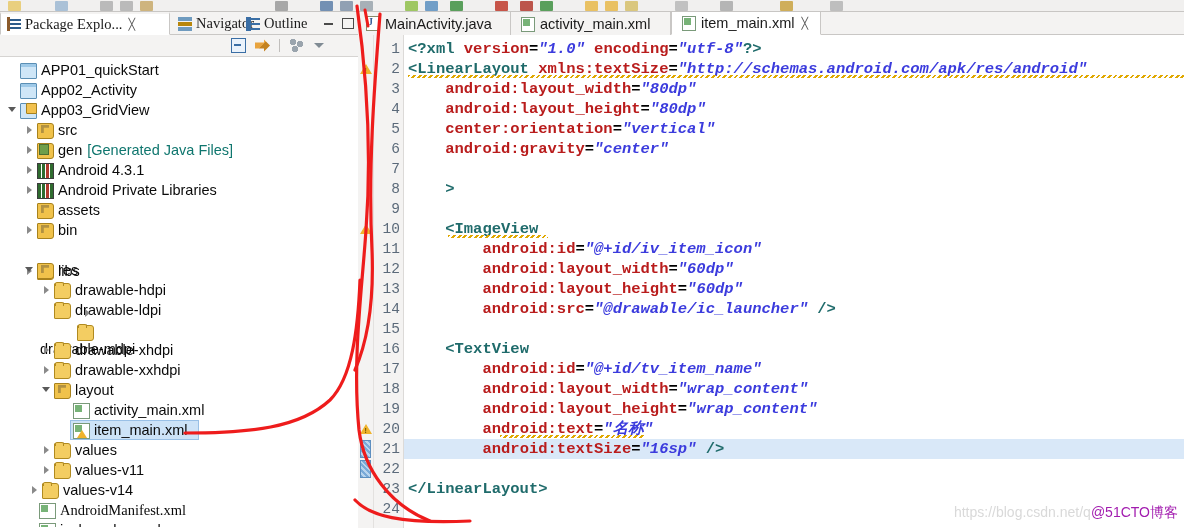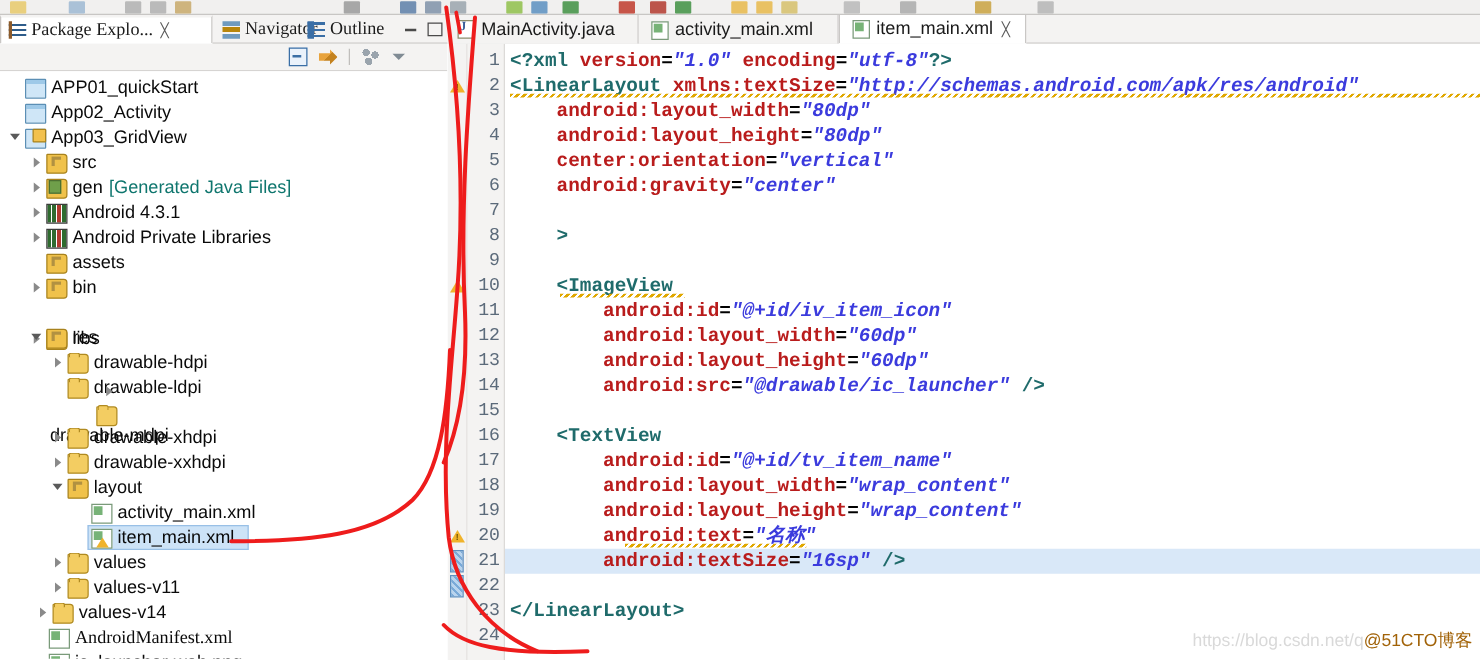--- a/index.html
+++ b/index.html
@@ -372,21 +372,21 @@
 
   
   .watermark {
     position:absolute; right:6px; bottom:6px;
     font-size: 14px;
     color: #d9d9d9;
     white-space: nowrap;
     z-index: 30;
     font-family: "Liberation Sans", sans-serif;
   }
-  .watermark .wm2 { color: #a16207; }
+  .watermark .wm2 { color: #a21caf; }
 </style>
 </head>
 <body>
 
 <div id="app">
 
   <div class="toolbar-strip" id="toolbar-strip">
       <div class="tb-icon" style="left: 8px; background: rgb(232, 201, 106);"></div>
       <div class="tb-icon" style="left: 55px; background: rgb(157, 184, 210);"></div>
       <div class="tb-icon" style="left: 100px; background: rgb(176, 176, 176);"></div>

